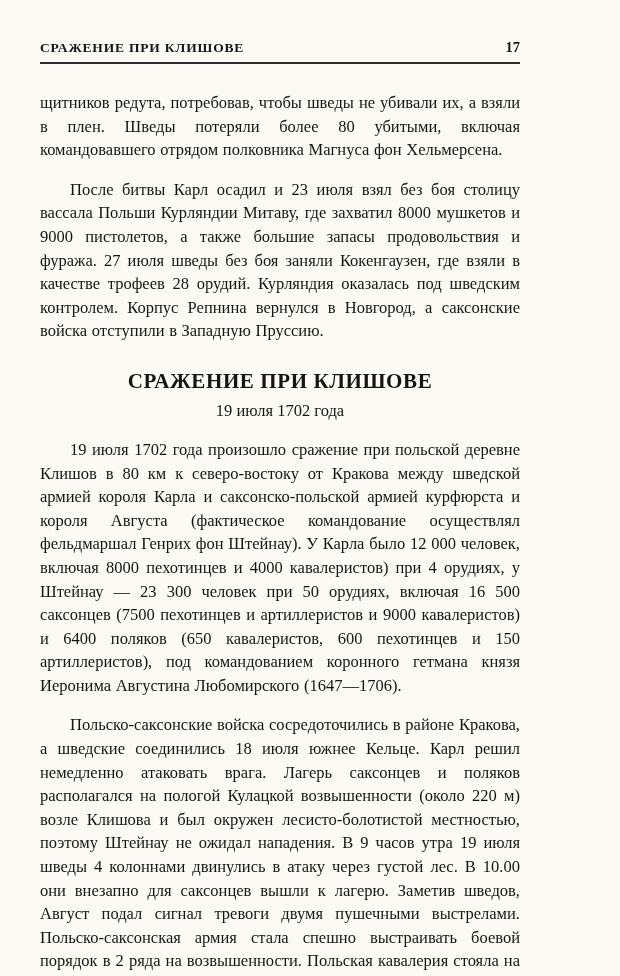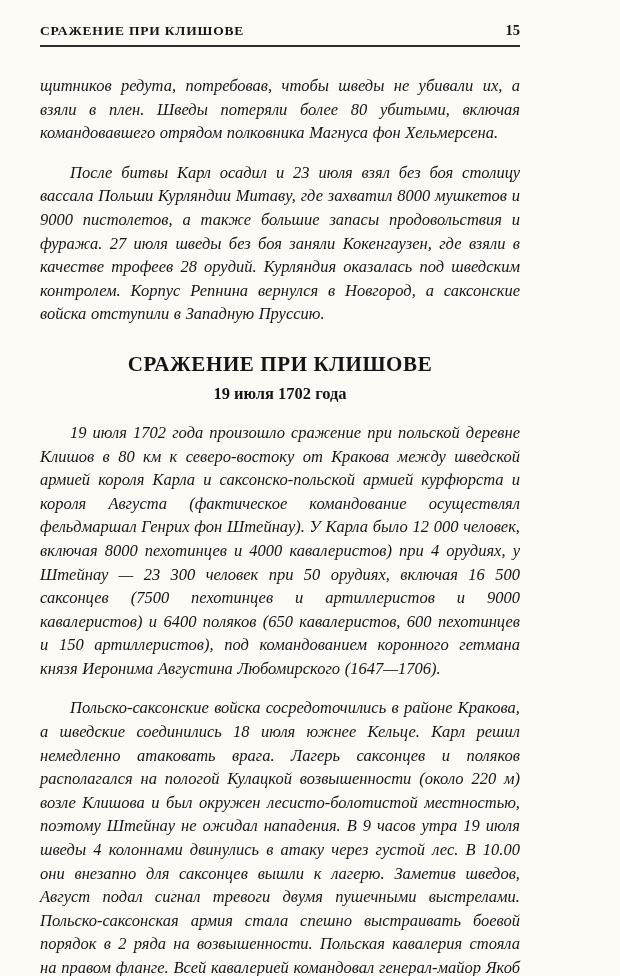--- a/index.html
+++ b/index.html
@@ -8,21 +8,21 @@
     width: 620px;
     height: 976px;
     background: #fbfaf5;
     font-family: "Liberation Serif", "DejaVu Serif", serif;
     color: #151515;
     overflow: hidden;
   }
   .page {
     width: 560px;
     height: 976px;
-    padding: 22px 40px 0 40px;
+    padding: 39px 40px 0 40px;
   }
   .running-header {
     display: flex;
     justify-content: space-between;
     align-items: baseline;
     font-weight: bold;
     font-size: 13.5px;
     letter-spacing: 0.8px;
     padding-bottom: 6px;
   }
@@ -32,46 +32,45 @@
     border: none;
     border-top: 2px solid #2d2d2d;
     height: 0;
     margin: 0 0 27px 0;
   }
   p.body-para {
     font-size: 16.5px;
     line-height: 23.6px;
     text-align: justify;
     word-spacing: 0.5px;
-    font-style: italic;
   }
   p.indent { text-indent: 30px; margin-top: 16px; }
   .section-heading {
     text-align: center;
     margin: 26px 0 17px 0;
   }
   .section-title {
     font-size: 21px;
     font-weight: bold;
     letter-spacing: 0.6px;
   }
   .section-subtitle {
     font-size: 16.5px;
-    font-weight: bold;
+    font-weight: normal;
     margin-top: 7px;
   }
 </style>
 </head>
 <body>
 
 <div class="page">
 
   <div class="running-header">
     <span class="running-title">СРАЖЕНИЕ ПРИ КЛИШОВЕ</span>
-    <span class="page-number">15</span>
+    <span class="page-number">17</span>
   </div>
 
   <hr class="header-rule">
 
   <div>
 
     <p class="body-para">щитников редута, потребовав, чтобы шведы не убивали их, а взяли в плен. Шведы потеряли более 80 убитыми, включая командовавшего отрядом полковника Магнуса фон Хельмерсена.</p>
 
     <p class="body-para indent">После битвы Карл осадил и 23 июля взял без боя столицу вассала Польши Курляндии Митаву, где захватил 8000 мушкетов и 9000 пистолетов, а также большие запасы продовольствия и фуража. 27 июля шведы без боя заняли Кокенгаузен, где взяли в качестве трофеев 28 орудий. Курляндия оказалась под шведским контролем. Корпус Репнина вернулся в Новгород, а саксонские войска отступили в Западную Пруссию.</p>
 

